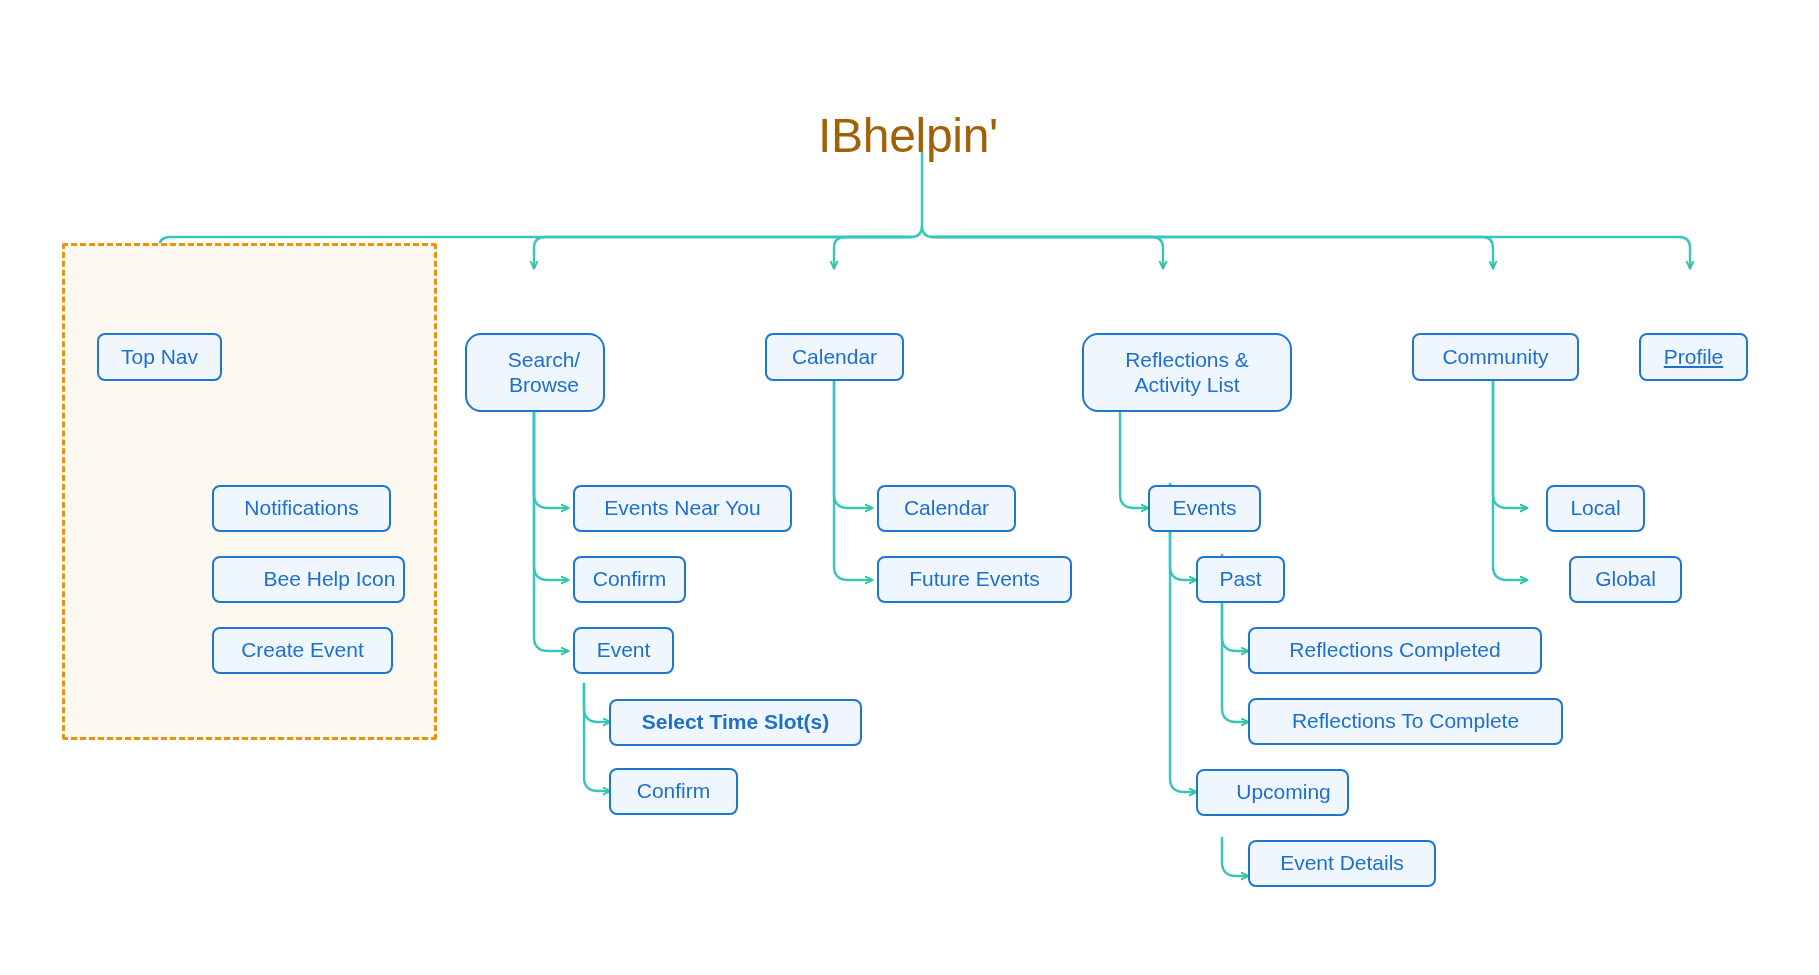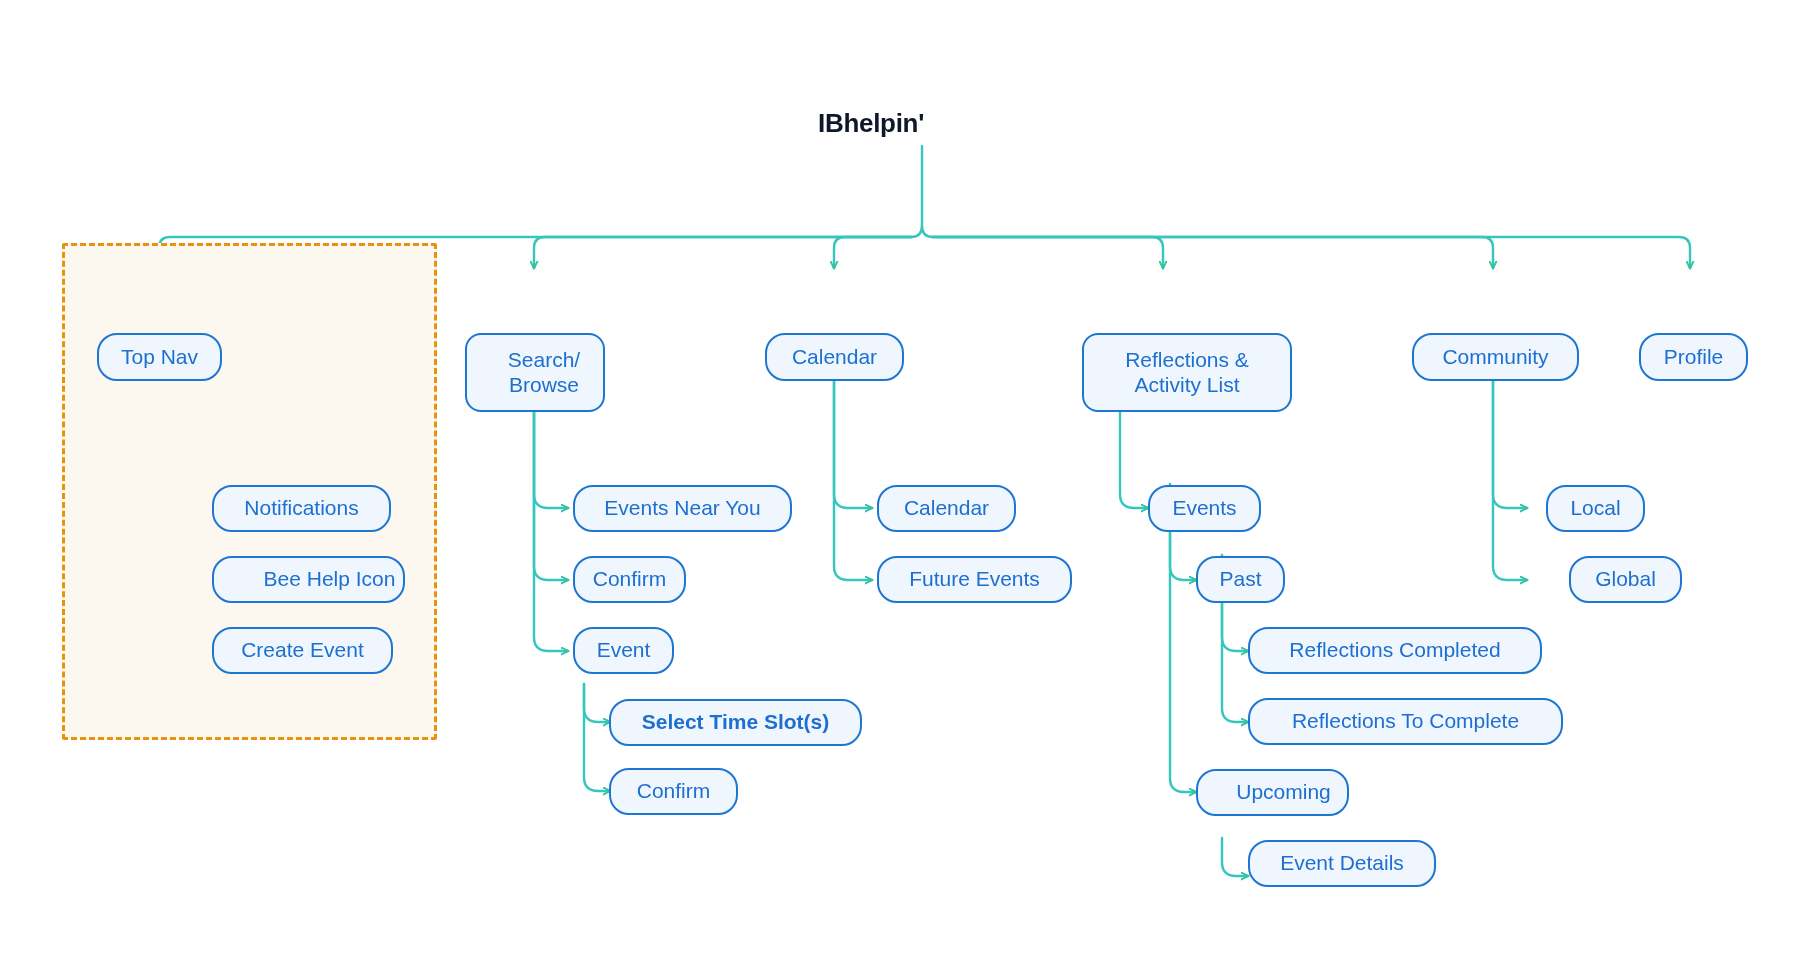--- a/index.html
+++ b/index.html
@@ -31,37 +31,37 @@
   .group-box {
     position: absolute;
     box-sizing: border-box;
     border: 3px dashed #e8930c;
     background: #fdf8ef;
     border-radius: 2px;
     z-index: 1;
   }
   .diagram-title {
     position: absolute;
-    color: #0f172a;
-    font-size: 26px;
-    font-weight: bold;
+    color: #a16207;
+    font-size: 48px;
+    font-weight: normal;
     letter-spacing: -0.3px;
     white-space: nowrap;
     z-index: 5;
   }
   .node {
     position: absolute;
     box-sizing: border-box;
     display: flex;
     align-items: center;
     justify-content: center;
     text-align: center;
     background: #eff6fe;
     border: 2.5px solid #1d76d1;
-    border-radius: 20px;
+    border-radius: 8px;
     color: #1d6fd0;
     font-size: 21px;
     line-height: 1.18;
     font-weight: 400;
     white-space: pre-line;
     z-index: 4;
     padding: 0 6px;
   }
   .node.two-line {
     border-radius: 16px;
@@ -129,21 +129,21 @@
   <div class="node two-line" style="left:465px; top:333px; width:140px; height:79px;padding-left:24px;">Search/
 Browse</div>
 
   <div class="node" style="left:765px; top:333px; width:139px; height:48px;">Calendar</div>
 
   <div class="node two-line" style="left:1058px; top:333px; width:210px; height:79px;margin-left:24px;">Reflections &amp;
 Activity List</div>
 
   <div class="node" style="left:1412px; top:333px; width:167px; height:48px;">Community</div>
 
-  <div class="node" style="left:1639px; top:333px; width:109px; height:48px;">Profile</div>
+  <div class="node" style="left:1639px; top:333px; width:109px; height:48px;text-decoration:underline;">Profile</div>
 
   <div class="node" style="left:212px; top:485px; width:179px; height:47px;">Notifications</div>
 
   <div class="node" style="left:212px; top:556px; width:193px; height:47px;padding-left:48px;">Bee Help Icon</div>
 
   <div class="node" style="left:212px; top:627px; width:181px; height:47px;">Create Event</div>
 
   <div class="node" style="left:573px; top:485px; width:219px; height:47px;">Events Near You</div>
 
   <div class="node" style="left:573px; top:556px; width:113px; height:47px;">Confirm</div>

